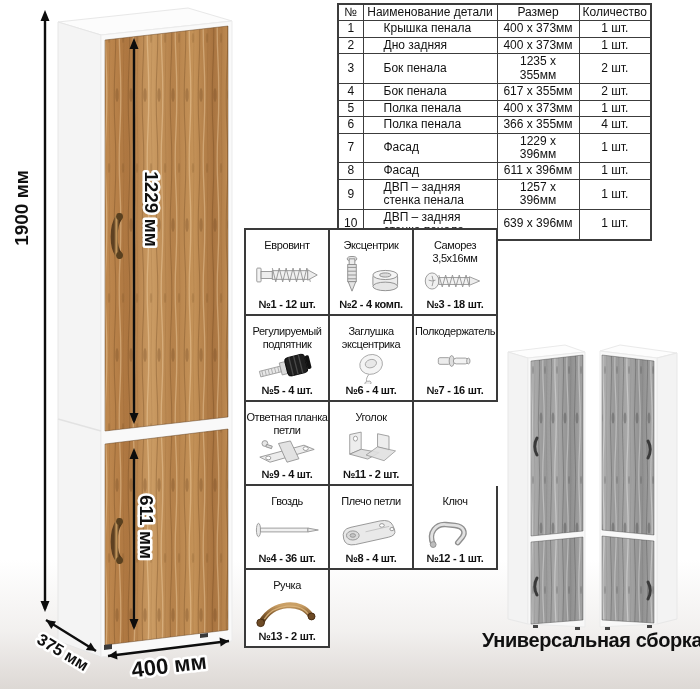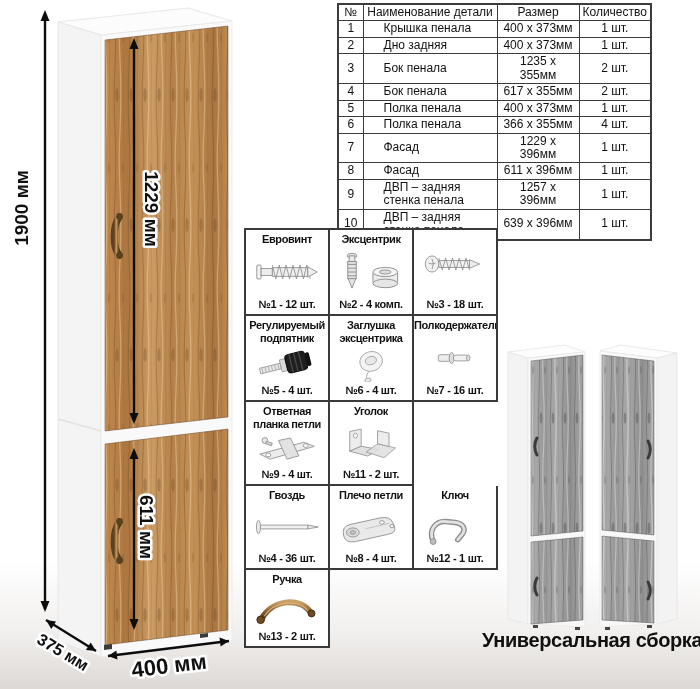--- a/index.html
+++ b/index.html
@@ -33,22 +33,22 @@
   }
   .hw-row{display:flex;}
   .hw-cell{
     width:84px;box-sizing:border-box;background:#fff;
     border-right:2px solid #3a3a3a;border-bottom:2px solid #3a3a3a;
     display:flex;flex-direction:column;align-items:center;
   }
   .r1 .hw-cell{height:86px}.r2 .hw-cell{height:86px}
   .r3 .hw-cell{height:84px}.r4 .hw-cell{height:84px}.r5 .hw-cell{height:78px}
   .hw-title{
-    font-weight:bold;font-size:11px;letter-spacing:-.4px;line-height:1.15;
-    text-align:center;padding-top:3px;width:82px;overflow:hidden;
+    font-weight:normal;font-size:11px;letter-spacing:-.4px;line-height:1.15;
+    text-align:center;padding-top:9px;width:82px;overflow:hidden;
   }
   .hw-icon{flex:1;display:flex;align-items:center;justify-content:center;width:80px;overflow:hidden;}
   .hw-label{font-weight:bold;font-size:11px;letter-spacing:-.3px;padding-bottom:4px;white-space:nowrap;}
   
   .caption{
     position:absolute;left:482px;top:629px;width:218px;text-align:center;
     font-weight:bold;font-size:20px;letter-spacing:-.4px;color:#101010;white-space:nowrap;
   }
   svg{display:block}
   .dim-label{font-family:"Liberation Sans",sans-serif;font-weight:bold;fill:#101010;}
@@ -255,20 +255,21 @@
               <rect x="42" y="22" width="26" height="12" rx="2" fill="#ececec"></rect>
               <ellipse cx="55" cy="34" rx="13" ry="4.5" fill="#e6e6e6"></ellipse>
               <ellipse cx="55" cy="22" rx="13" ry="4.8" fill="#f5f5f5"></ellipse>
               <ellipse cx="55" cy="22" rx="6" ry="2.2" fill="#dcdcdc"></ellipse>
             </g>
           </svg>
         </div>
         <div class="hw-label">№2 - 4 комп.</div>
       </div>
       <div class="hw-cell">
+        <div class="hw-title">Саморез 3,5х16мм</div>
         <div class="hw-icon">
           <svg width="76" height="34" viewBox="0 0 80 40">
             <g stroke="#8f8f8f" stroke-width="1" fill="#f0f0f0">
               <ellipse cx="13" cy="20" rx="8" ry="9.5"></ellipse>
               <path d="M13,14 q3,6 0,12 M9,19 q4,2 8,0" fill="none"></path>
               <rect x="21" y="16" width="36" height="8" fill="#f2f2f2"></rect>
               <path d="M21,13 l4,14 4,-14 4,14 4,-14 4,14 4,-14 4,14 4,-14 4,14" fill="none"></path>
               <path d="M57,15 L69,20 L57,25 z" fill="#ededed"></path>
             </g>
           </svg>

